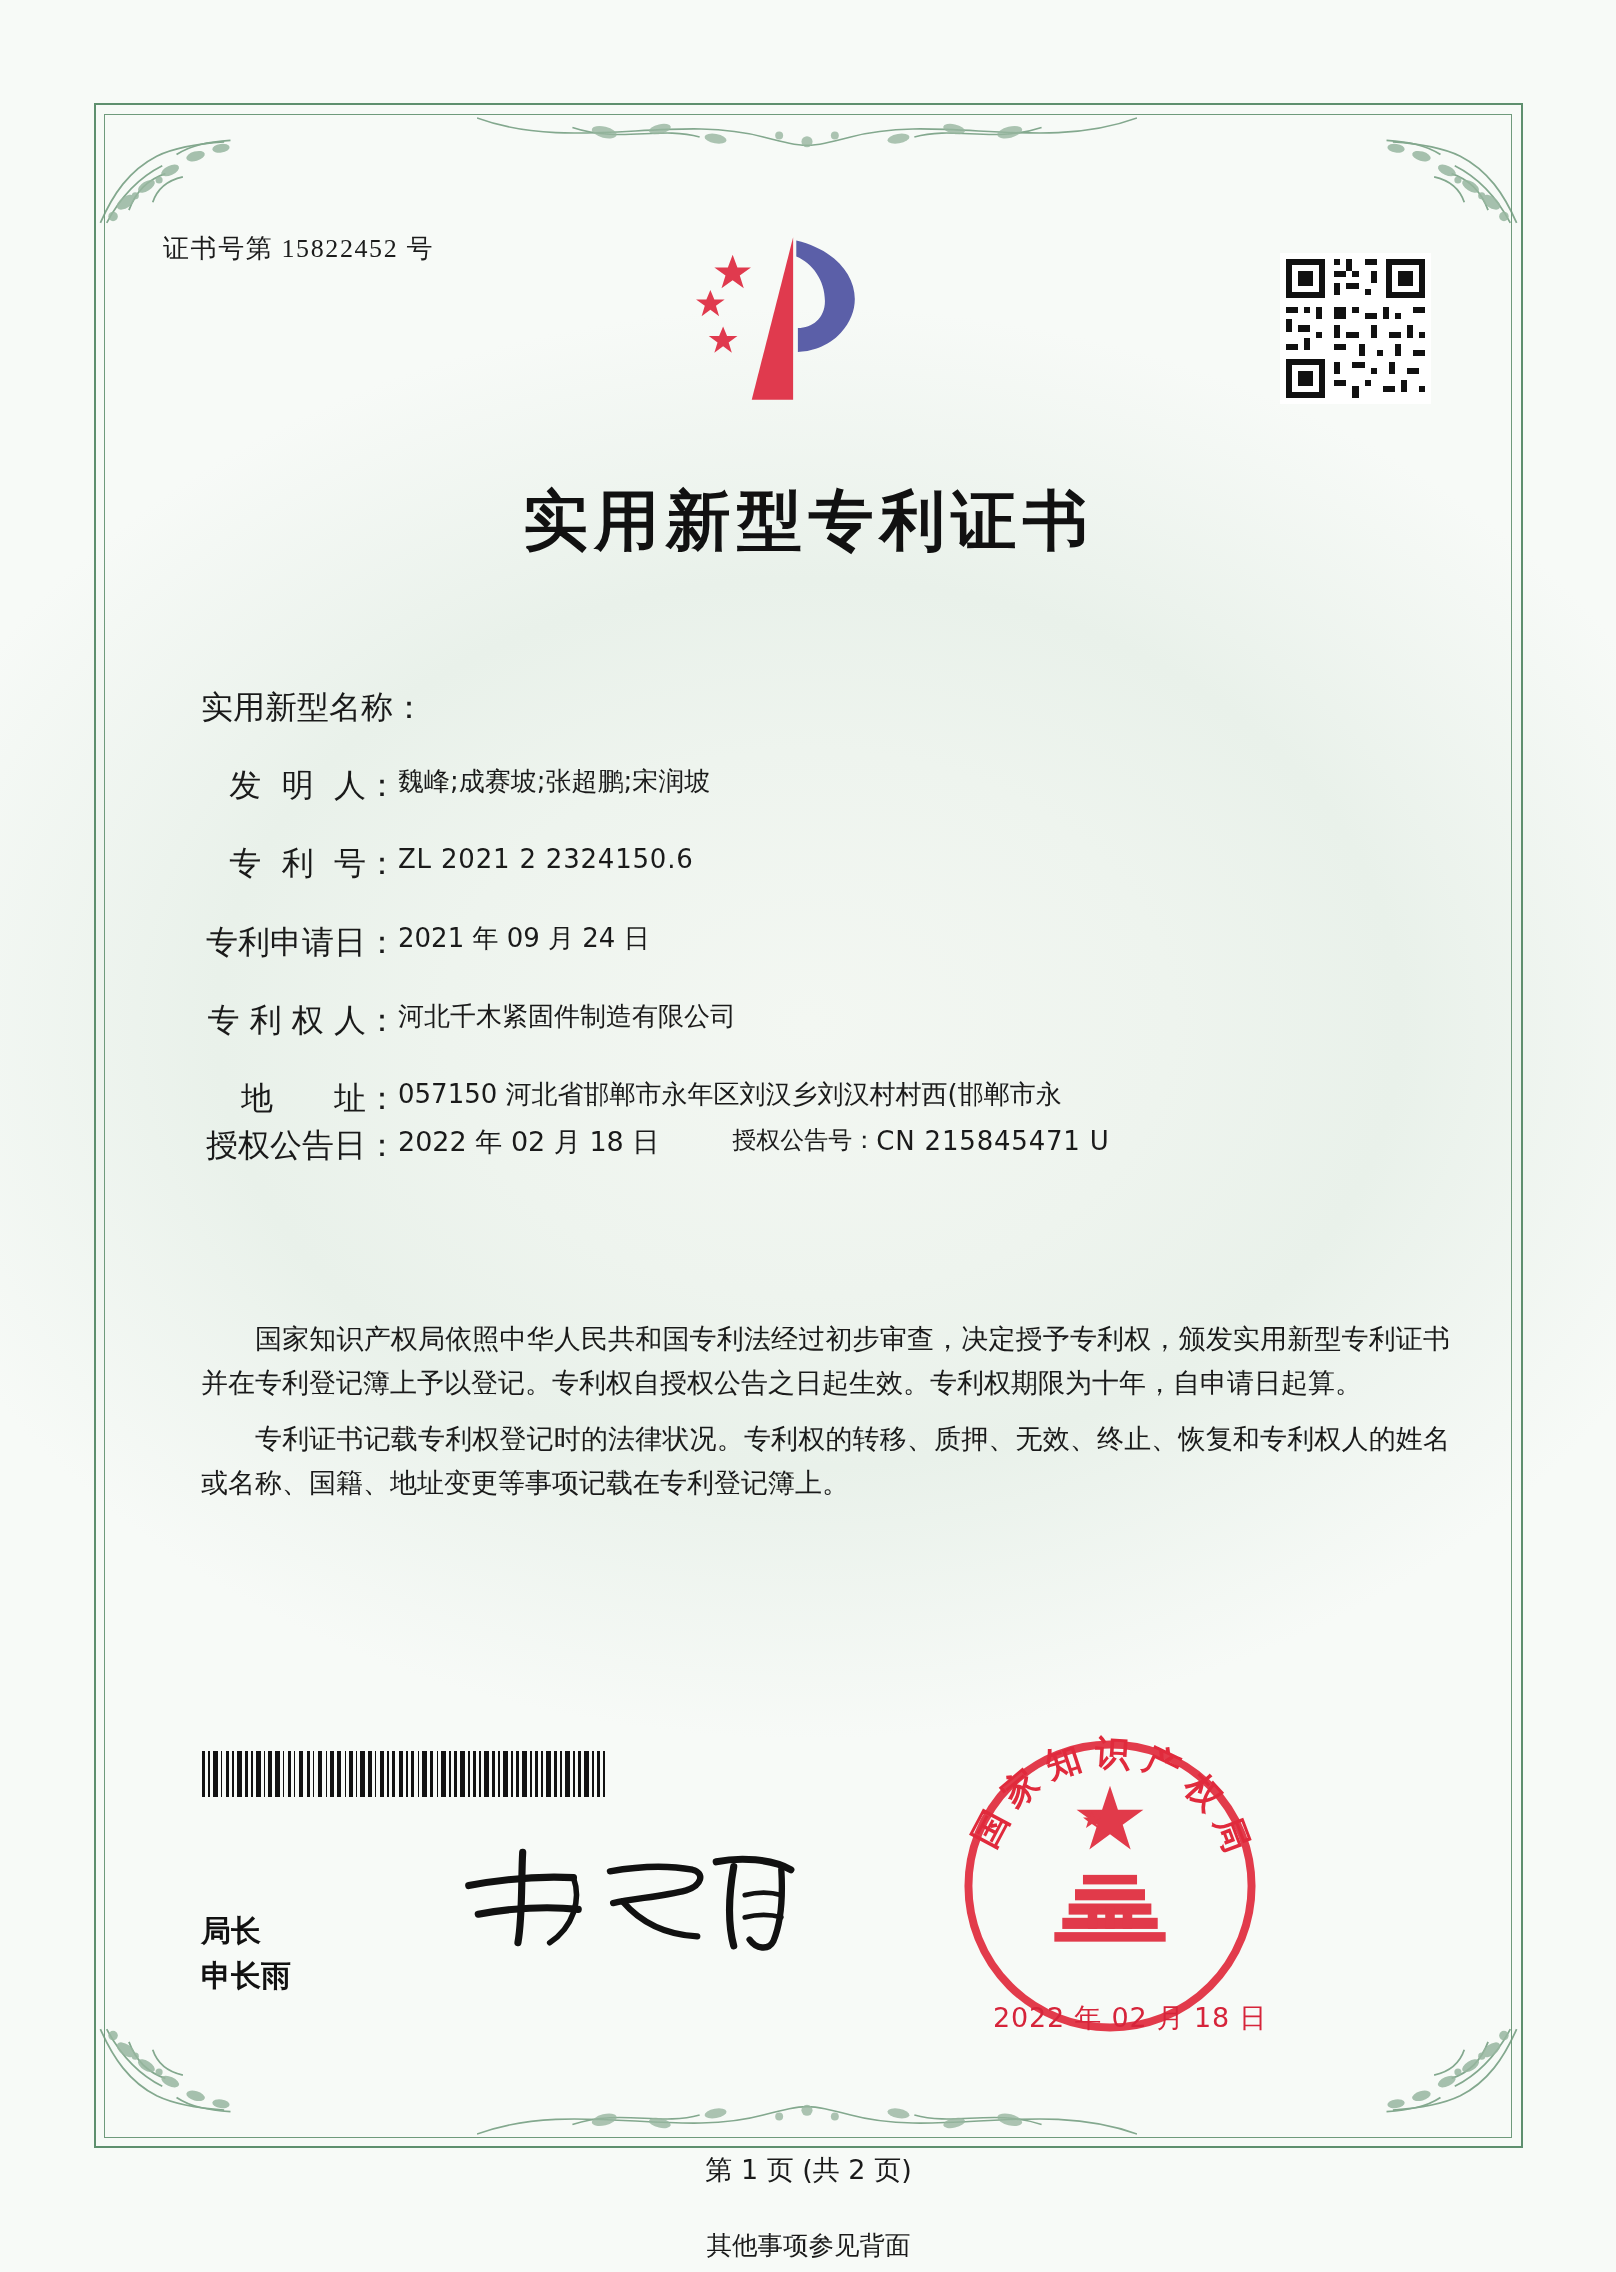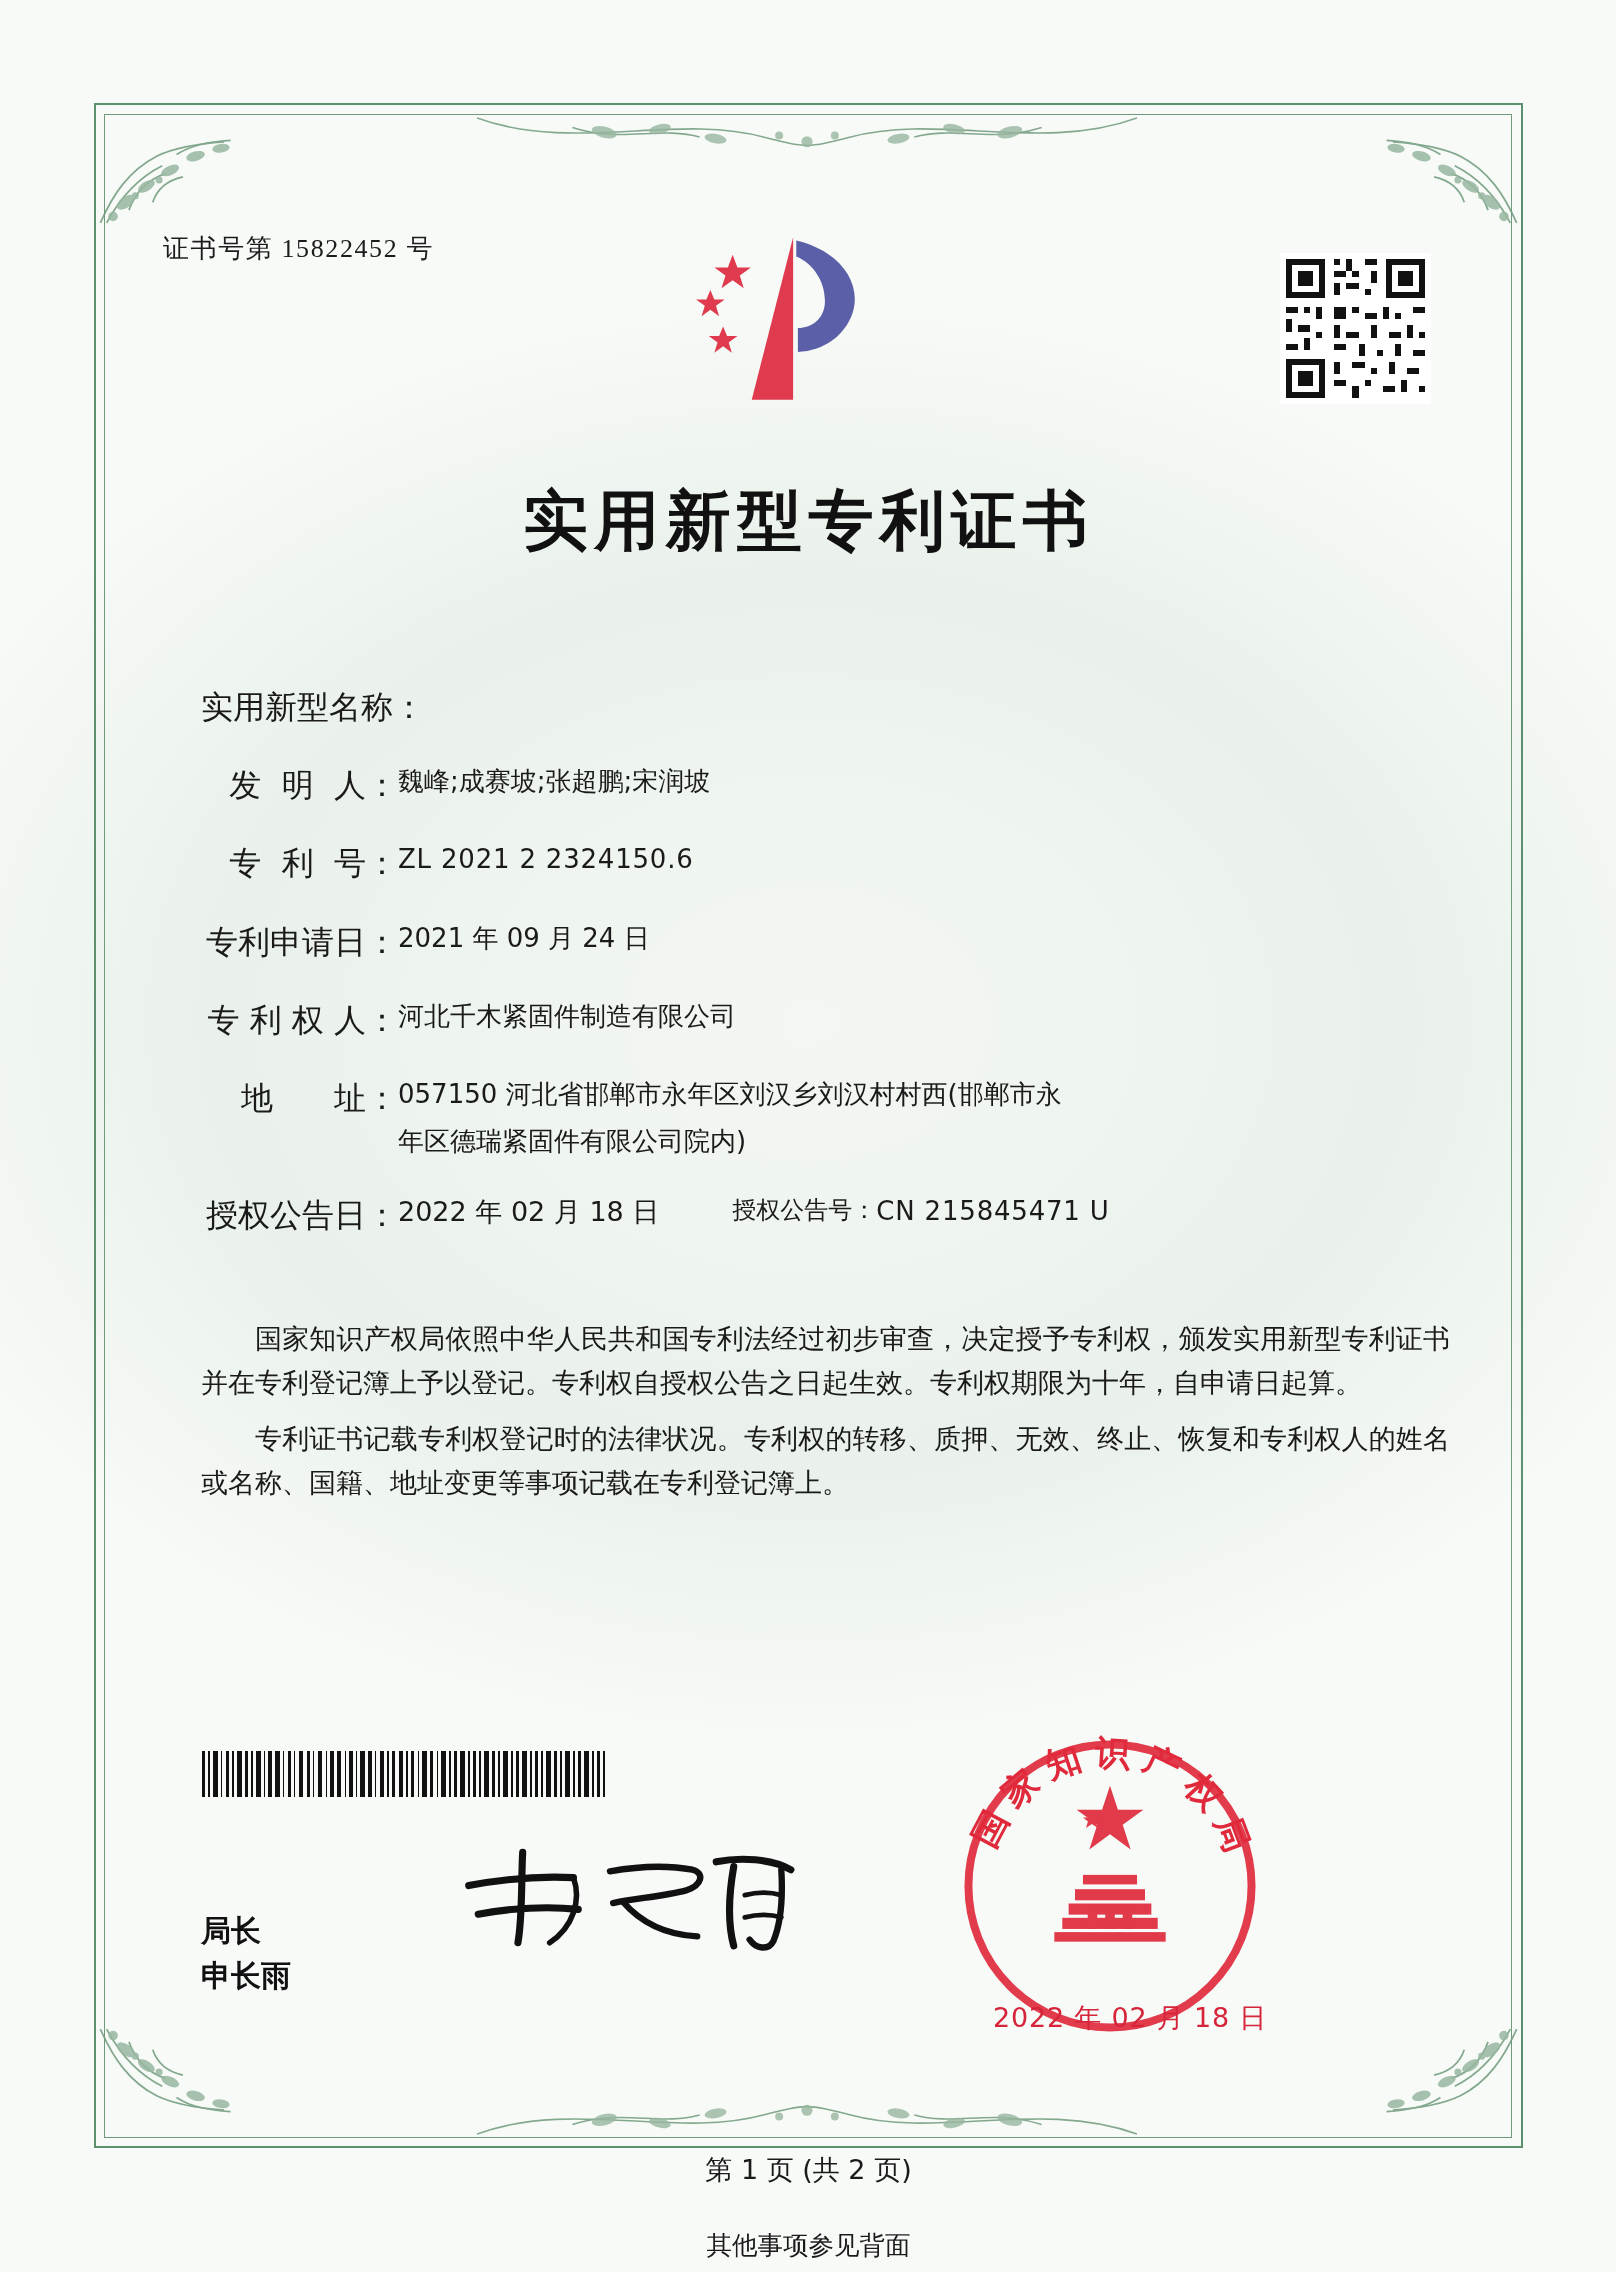--- a/index.html
+++ b/index.html
@@ -491,21 +491,20 @@
 
     <div class="row">
       <div class="label">专 利 权 人：</div>
       <div class="value">河北千木紧固件制造有限公司</div>
     </div>
 
     <div class="row" style="margin-bottom:4px;">
       <div class="label">地      址：</div>
       <div class="value">057150 河北省邯郸市永年区刘汉乡刘汉村村西(邯郸市永</div>
     </div>
-    <div class="addr-cont" style="margin-bottom:35px;">年区德瑞紧固件有限公司院内)</div>
 
     <div class="row two-col">
       <div class="label">授权公告日：</div>
       <div style="font-family:'DejaVu Sans','Liberation Sans',sans-serif;">2022 年 02 月 18 日</div>
       <div class="value2-label">授权公告号：</div>
       <div class="value2">CN 215845471 U</div>
     </div>
 
   </div>
 

